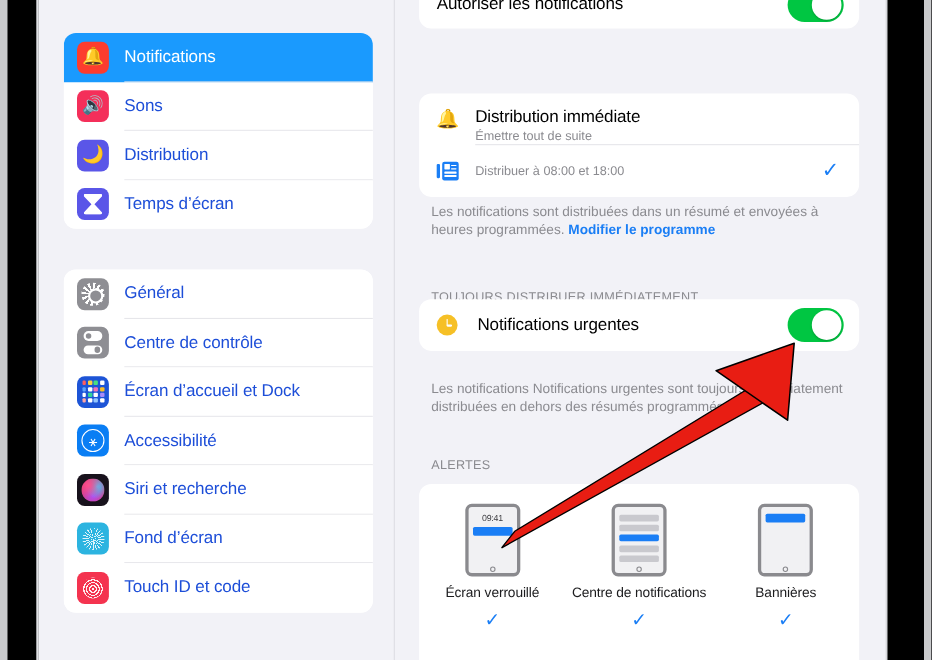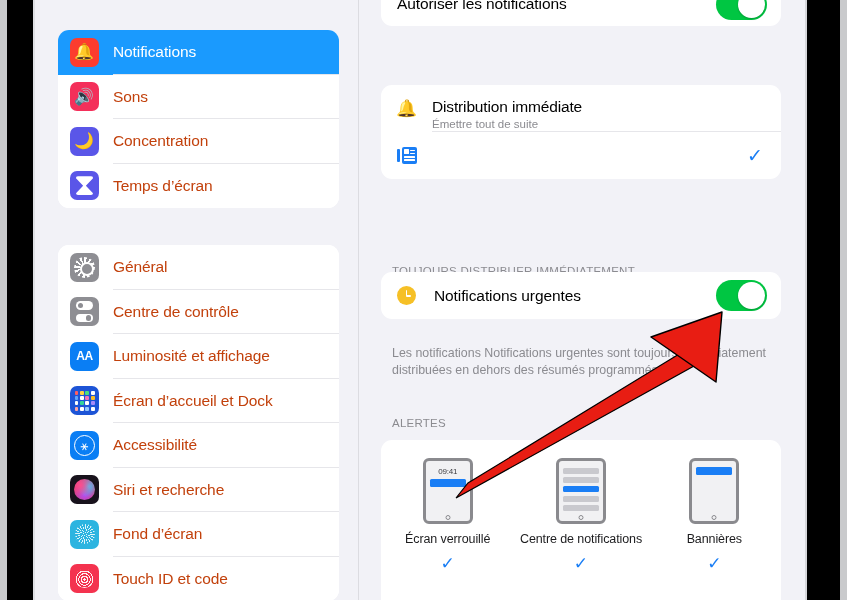--- a/index.html
+++ b/index.html
@@ -69,21 +69,21 @@
   .side-icon {
     width:29px; height:29px;
     border-radius:7px;
     flex:0 0 29px;
     display:flex; align-items:center; justify-content:center;
     position:relative; overflow:hidden;
   }
   .side-label {
     margin-left:14px;
     font-size:15.5px;
-    color:#c2410c;
+    color:#1d4ed8;
     letter-spacing:-0.1px;
     white-space:nowrap;
   }
   .side-row.selected .side-label { color:#fff; }
 
   
   .ic-bell     { background:#fc3c2e; }
   .ic-sound    { background:#f42f5a; }
   .ic-focus    { background:#5a56e8; }
   .ic-screen   { background:#5a56e8; }
@@ -354,21 +354,21 @@
             <span class="glyph">🔊</span>
           </span>
           <span class="side-label">Sons</span>
           <span class="sep"></span>
         </div>
 
         <div class="side-row">
           <span class="side-icon ic-focus">
             <span class="glyph">🌙</span>
           </span>
-          <span class="side-label">Concentration</span>
+          <span class="side-label">Distribution</span>
           <span class="sep"></span>
         </div>
 
         <div class="side-row">
           <span class="side-icon ic-screen">
             <span class="hourglass"></span>
           </span>
           <span class="side-label">Temps d’écran</span>
 
         </div>
@@ -389,27 +389,20 @@
           <span class="side-icon ic-control">
             <span class="ctrl-art">
                 <i></i>
                 <i></i>
               </span>
           </span>
           <span class="side-label">Centre de contrôle</span>
           <span class="sep"></span>
         </div>
 
-        <div class="side-row">
-          <span class="side-icon ic-bright">
-            <span class="aa-text">AA</span>
-          </span>
-          <span class="side-label">Luminosité et affichage</span>
-          <span class="sep"></span>
-        </div>
 
         <div class="side-row">
           <span class="side-icon ic-home">
             <span class="home-grid">
               <i style="background:#ff5f5f"></i>
                 <i style="background:#ffd23f"></i>
                 <i style="background:#4ade80"></i>
                 <i style="background:#fff"></i>
               <i style="background:#60a5fa"></i>
                 <i style="background:#fff"></i>
@@ -498,26 +491,30 @@
               <span class="pane">
                   <i></i>
                   <i></i>
                   <i></i>
                   <i></i>
                   <i></i>
                 </span>
             </span>
           </span>
           <span class="dlv-text">
+            <span class="dlv-sub" style="display:block;">Distribuer à 08:00 et 18:00</span>
           </span>
           <span class="check">✓</span>
         </div>
 
       </div>
 
+      <div class="footnote" style="top:184px;">
+        <span>Les notifications sont distribuées dans un résumé et envoyées à heures programmées. </span><a href="#">Modifier le programme</a>
+      </div>
 
       <div class="section-head" style="top:265px;">TOUJOURS DISTRIBUER IMMÉDIATEMENT</div>
 
       <div class="card" id="card-urgent">
         <div class="row">
           <span class="clock-ic"></span>
           <span class="row-title">Notifications urgentes</span>
           <span class="toggle" style="background: rgb(0, 198, 66);">
             <span class="knob"></span>
           </span>

